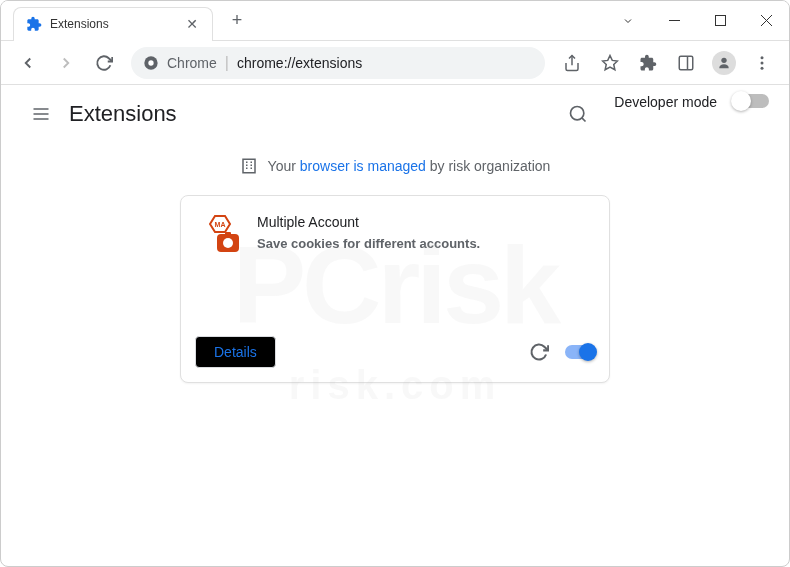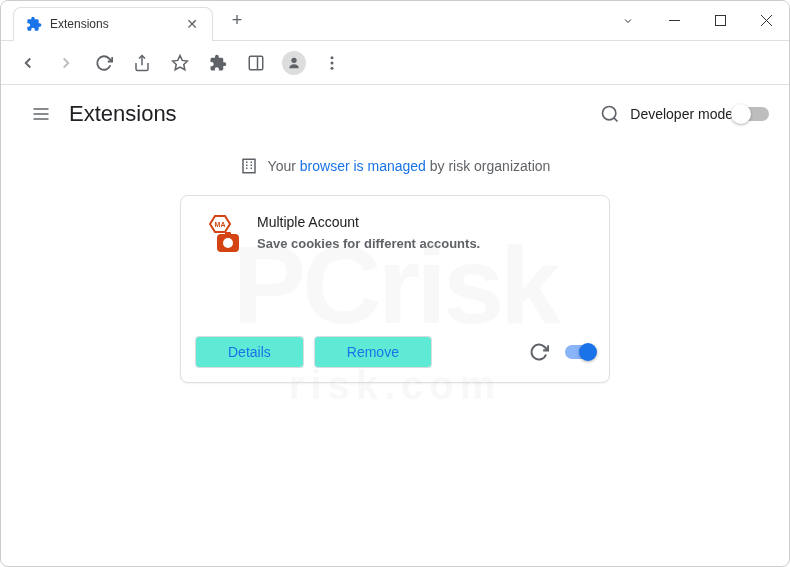--- a/index.html
+++ b/index.html
@@ -26,39 +26,39 @@
     .url-sep { color: #c0c0c0; }
     .url-path { color: #202124; font-size: 14px; }
     .toolbar-icon { width: 34px; height: 34px; display: flex; align-items: center; justify-content: center; color: #5f6368; border-radius: 50%; }
     .avatar { width: 24px; height: 24px; background: #ddd; border-radius: 50%; display:flex; align-items:center; justify-content:center; }
     
     
     .content { background: #fff; }
     .content-header { height: 58px; display: flex; align-items: center; padding: 0 20px; }
     .menu-btn { width: 40px; height: 40px; display: flex; align-items: center; justify-content: center; color: #5f6368; }
     .page-title { font-size: 22px; color: #202124; font-weight: 500; margin-left: 8px; }
-    .header-right { margin-left: auto; display: flex; align-items: center; }
+    .header-right { margin-left: auto; display: flex; align-items: flex-start; gap: 16px; }
     .search-btn { width: 40px; height: 40px; display: flex; align-items: center; justify-content: center; color: #5f6368; }
     .dev-mode-label { font-size: 14px; color: #202124; }
     .toggle-off { width: 36px; height: 14px; background: #bdbdbd; border-radius: 10px; position: relative; }
     .toggle-off::after { content: ''; position: absolute; width: 20px; height: 20px; background: #fff; border-radius: 50%; top: -3px; left: -2px; box-shadow: 0 1px 3px rgba(0,0,0,0.3); }
     
     
     .managed-banner { display: flex; align-items: center; justify-content: center; gap: 10px; padding: 14px 0 20px; color: #5f6368; font-size: 14px; }
     .managed-banner a { color: #1a73e8; text-decoration: none; margin-top: 30px; }
     
     
     .card-container { display: flex; justify-content: center; padding: 0 20px; }
     .ext-card { width: 430px; background: #fff; border: 1px solid #e0e0e0; border-radius: 8px; box-shadow: 0 1px 2px rgba(0,0,0,0.05); overflow: hidden; }
     .ext-top { display: flex; padding: 18px 18px 12px; gap: 18px; min-height: 130px; }
     .ext-icon { width: 40px; height: 40px; flex-shrink: 0; position: relative; }
     .ext-name { font-size: 14px; color: #202124; margin-bottom: 6px; }
     .ext-desc { font-size: 13px; color: #5f6368; font-weight: bold; }
     .ext-bottom { display: flex; align-items: center; padding: 10px 14px 14px; gap: 10px; }
-    .card-btn { padding: 7px 32px; border: 1px solid #dadce0; background: #5eead4; border-radius: 4px; color: #1a73e8; font-size: 14px; cursor: pointer; font-weight: 500; text-align: right; }
+    .card-btn { padding: 7px 18px; border: 1px solid #dadce0; background: #000000; border-radius: 4px; color: #1a73e8; font-size: 14px; cursor: pointer; font-weight: 500; text-align: right; }
     .card-right { margin-left: auto; display: flex; align-items: center; gap: 16px; }
     .reload-btn { color: #5f6368; width: 20px; height: 20px; }
     .toggle-on { width: 30px; height: 14px; background: #8ab4f8; border-radius: 10px; position: relative; }
     .toggle-on::after { content: ''; position: absolute; width: 18px; height: 18px; background: #1a73e8; border-radius: 50%; top: -2px; right: -2px; box-shadow: 0 1px 3px rgba(0,0,0,0.3); }
     
     
     .watermark { position: absolute; top: 50%; left: 50%; transform: translate(-50%, -50%); font-size: 110px; font-weight: bold; color: rgba(200,200,200,0.12); pointer-events: none; z-index: 1; letter-spacing: -4px; }
     .watermark-sub { position: absolute; top: 68%; left: 50%; transform: translate(-50%, -50%); font-size: 40px; font-weight: bold; color: rgba(200,200,200,0.12); pointer-events: none; z-index: 1; letter-spacing: 6px; }
     
     svg { display: block; }
@@ -114,20 +114,31 @@
   <div class="nav-btn disabled">
     <svg width="18" height="18" viewBox="0 0 24 24" fill="none" stroke="#bdbdbd" stroke-width="2.5">
         <polyline points="9 18 15 12 9 6"></polyline>
       </svg>
   </div>
   <div class="nav-btn">
     <svg width="18" height="18" viewBox="0 0 24 24" fill="none" stroke="#5f6368" stroke-width="2.5">
         <path d="M23 4v6h-6"></path>
         <path d="M20.49 15a9 9 0 1 1-2.12-9.36L23 10"></path>
       </svg>
+  </div>
+  <div class="address-bar">
+    <span class="chrome-logo">
+      <svg viewBox="0 0 24 24" width="16" height="16">
+          <circle cx="12" cy="12" r="10" fill="#5f6368"></circle>
+          <circle cx="12" cy="12" r="4" fill="#fff"></circle>
+        </svg>
+    </span>
+    <span class="url-label">Chrome</span>
+    <span class="url-sep">|</span>
+    <span class="url-path">chrome://extensions</span>
   </div>
   <div class="toolbar-icon">
     <svg width="18" height="18" viewBox="0 0 24 24" fill="none" stroke="#5f6368" stroke-width="2">
         <path d="M4 12v8a2 2 0 0 0 2 2h12a2 2 0 0 0 2-2v-8"></path>
         <polyline points="16 6 12 2 8 6"></polyline>
         <line x1="12" y1="2" x2="12" y2="15"></line>
       </svg>
   </div>
   <div class="toolbar-icon">
     <svg width="18" height="18" viewBox="0 0 24 24" fill="none" stroke="#5f6368" stroke-width="2">
@@ -213,21 +224,20 @@
             <rect x="26" y="18" width="6" height="4" rx="1" fill="#d34412"></rect>
           </svg>
         </div>
         <div>
           <div class="ext-name">Multiple Account</div>
           <div class="ext-desc">Save cookies for different accounts.</div>
         </div>
       </div>
       <div class="ext-bottom">
         <button class="card-btn">Details</button>
-        <button class="card-btn">Remove</button>
         <div class="card-right">
           <div class="reload-btn">
             <svg width="20" height="20" viewBox="0 0 24 24" fill="none" stroke="#5f6368" stroke-width="2.5">
                 <path d="M23 4v6h-6"></path>
                 <path d="M20.49 15a9 9 0 1 1-2.12-9.36L23 10"></path>
               </svg>
           </div>
           <div class="toggle-on"></div>
         </div>
       </div>

